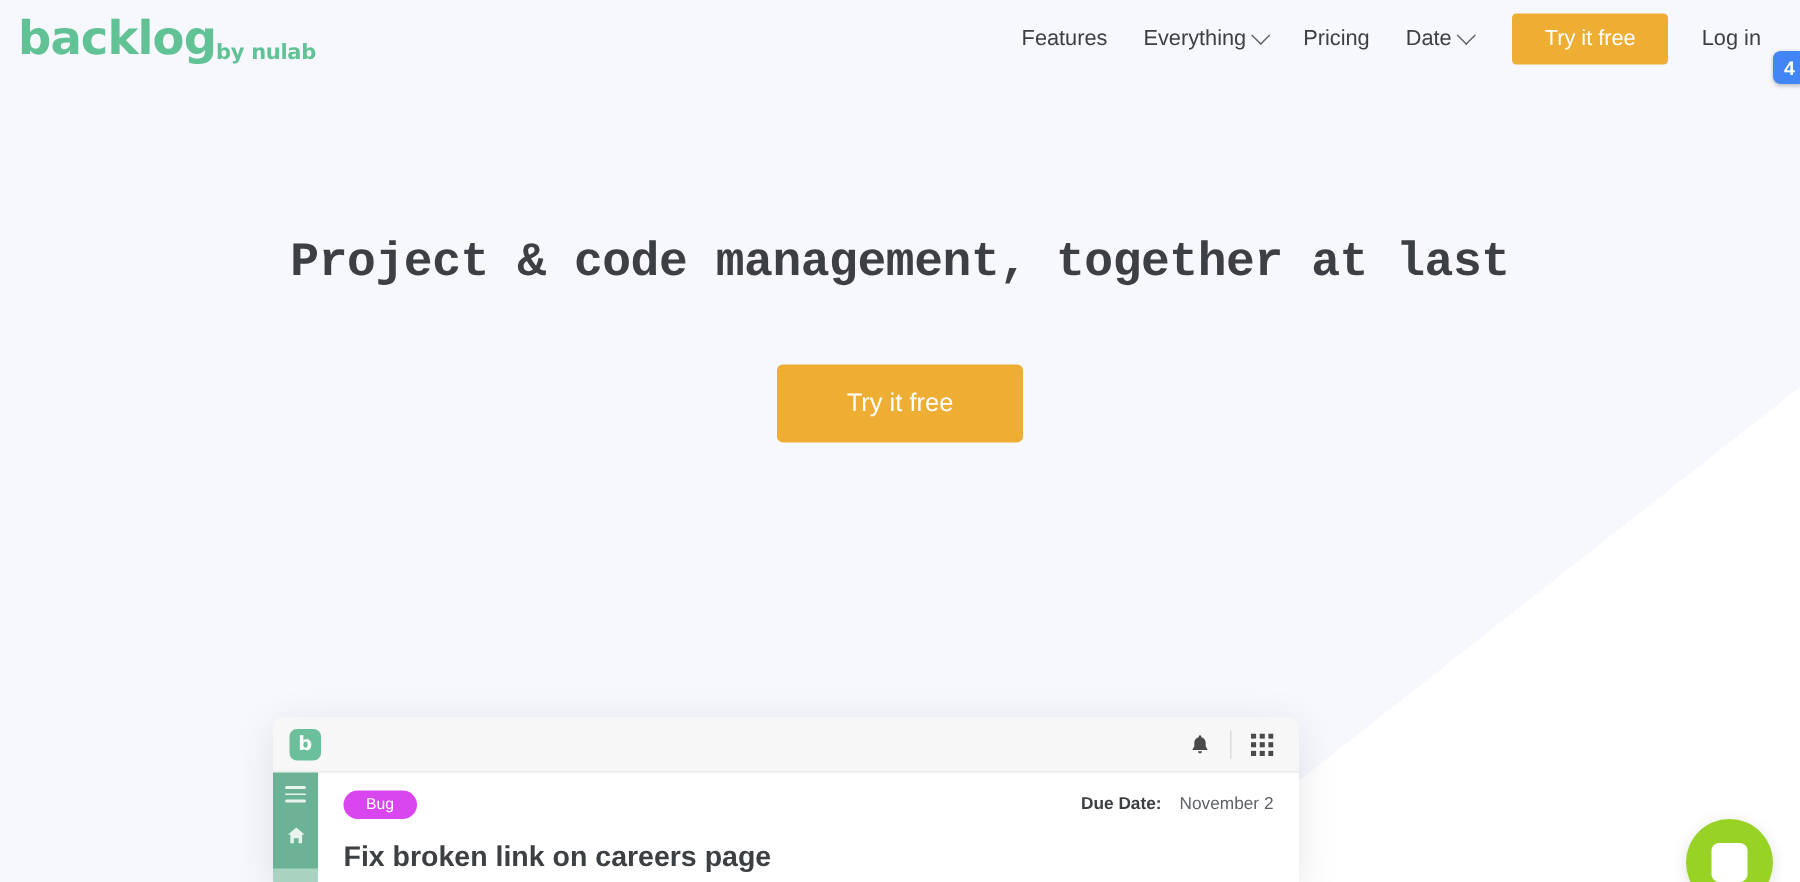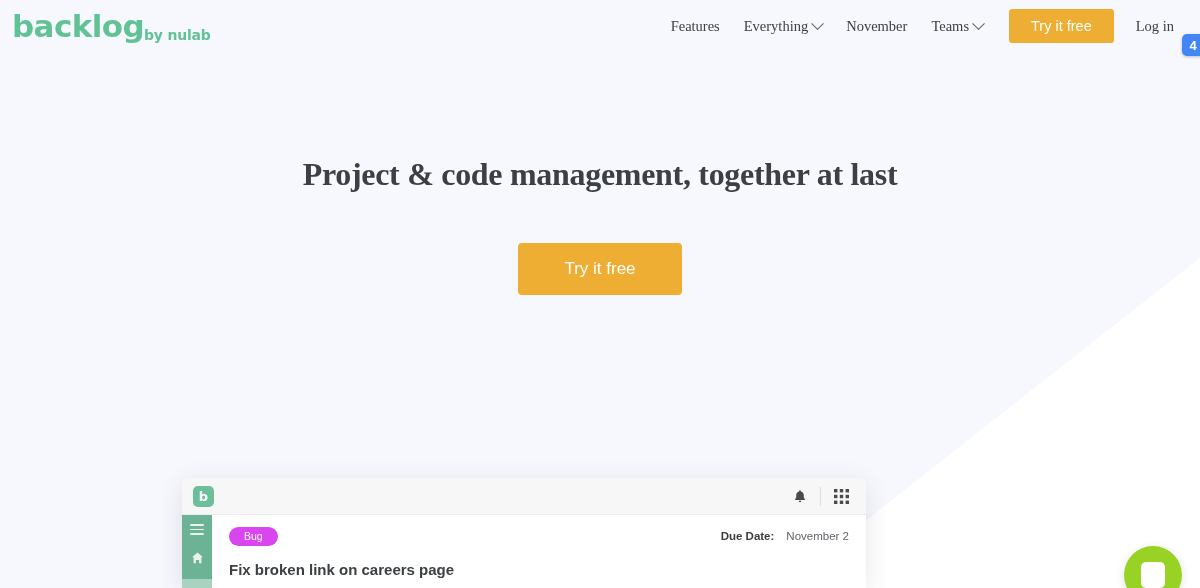--- a/index.html
+++ b/index.html
@@ -74,21 +74,20 @@
 
   .nav-link {
     font-size: 14.5px;
     color: #3c4043;
     padding: 8px 12px;
     cursor: pointer;
     white-space: nowrap;
     display: flex;
     align-items: center;
     gap: 5px;
-    font-family: Liberation Serif, serif;
   }
 
   .chev {
     display: inline-block;
     width: 9px;
     height: 9px;
     border-right: 1.6px solid #5f6368;
     border-bottom: 1.6px solid #5f6368;
     transform: rotate(45deg) translate(-2px, -2px);
   }
@@ -125,21 +124,21 @@
 
   
   .hero {
     position: relative;
     z-index: 3;
     text-align: center;
     padding-top: 104px;
   }
 
   .hero-title {
-    font-family: Liberation Serif, serif;
+    font-family: Liberation Mono, monospace;
     font-size: 32px;
     font-weight: bold;
     color: #3c4043;
     letter-spacing: -0.3px;
   }
 
   .hero-sub {
     margin-top: 33px;
     font-size: 20.5px;
     color: #5f6368;
@@ -272,21 +271,21 @@
     margin-left: auto;
     font-size: 11.5px;
     color: #3c4043;
     white-space: nowrap;
   }
   .due-label { font-weight: bold; }
   .due-value { color: #5f6368; margin-left: 12px; }
 
   .task-title {
     margin-top: 15px;
-    font-size: 15px;
+    font-size: 19px;
     font-weight: bold;
     color: #3c4043;
   }
 
   
   .chat-widget {
     position: absolute;
     right: 18px;
     bottom: -16px;
     width: 58px;
@@ -325,25 +324,25 @@
     <div class="nav-link">
       <span>Features</span>
     </div>
 
     <div class="nav-link">
       <span>Everything</span>
       <span class="chev"></span>
     </div>
 
     <div class="nav-link">
-      <span>November</span>
+      <span>Pricing</span>
     </div>
 
     <div class="nav-link">
-      <span>Teams</span>
+      <span>Date</span>
       <span class="chev"></span>
     </div>
 
 
     <button class="nav-cta">Try it free</button>
 
     <div class="nav-link">
       <span>Log in</span>
     </div>
 

